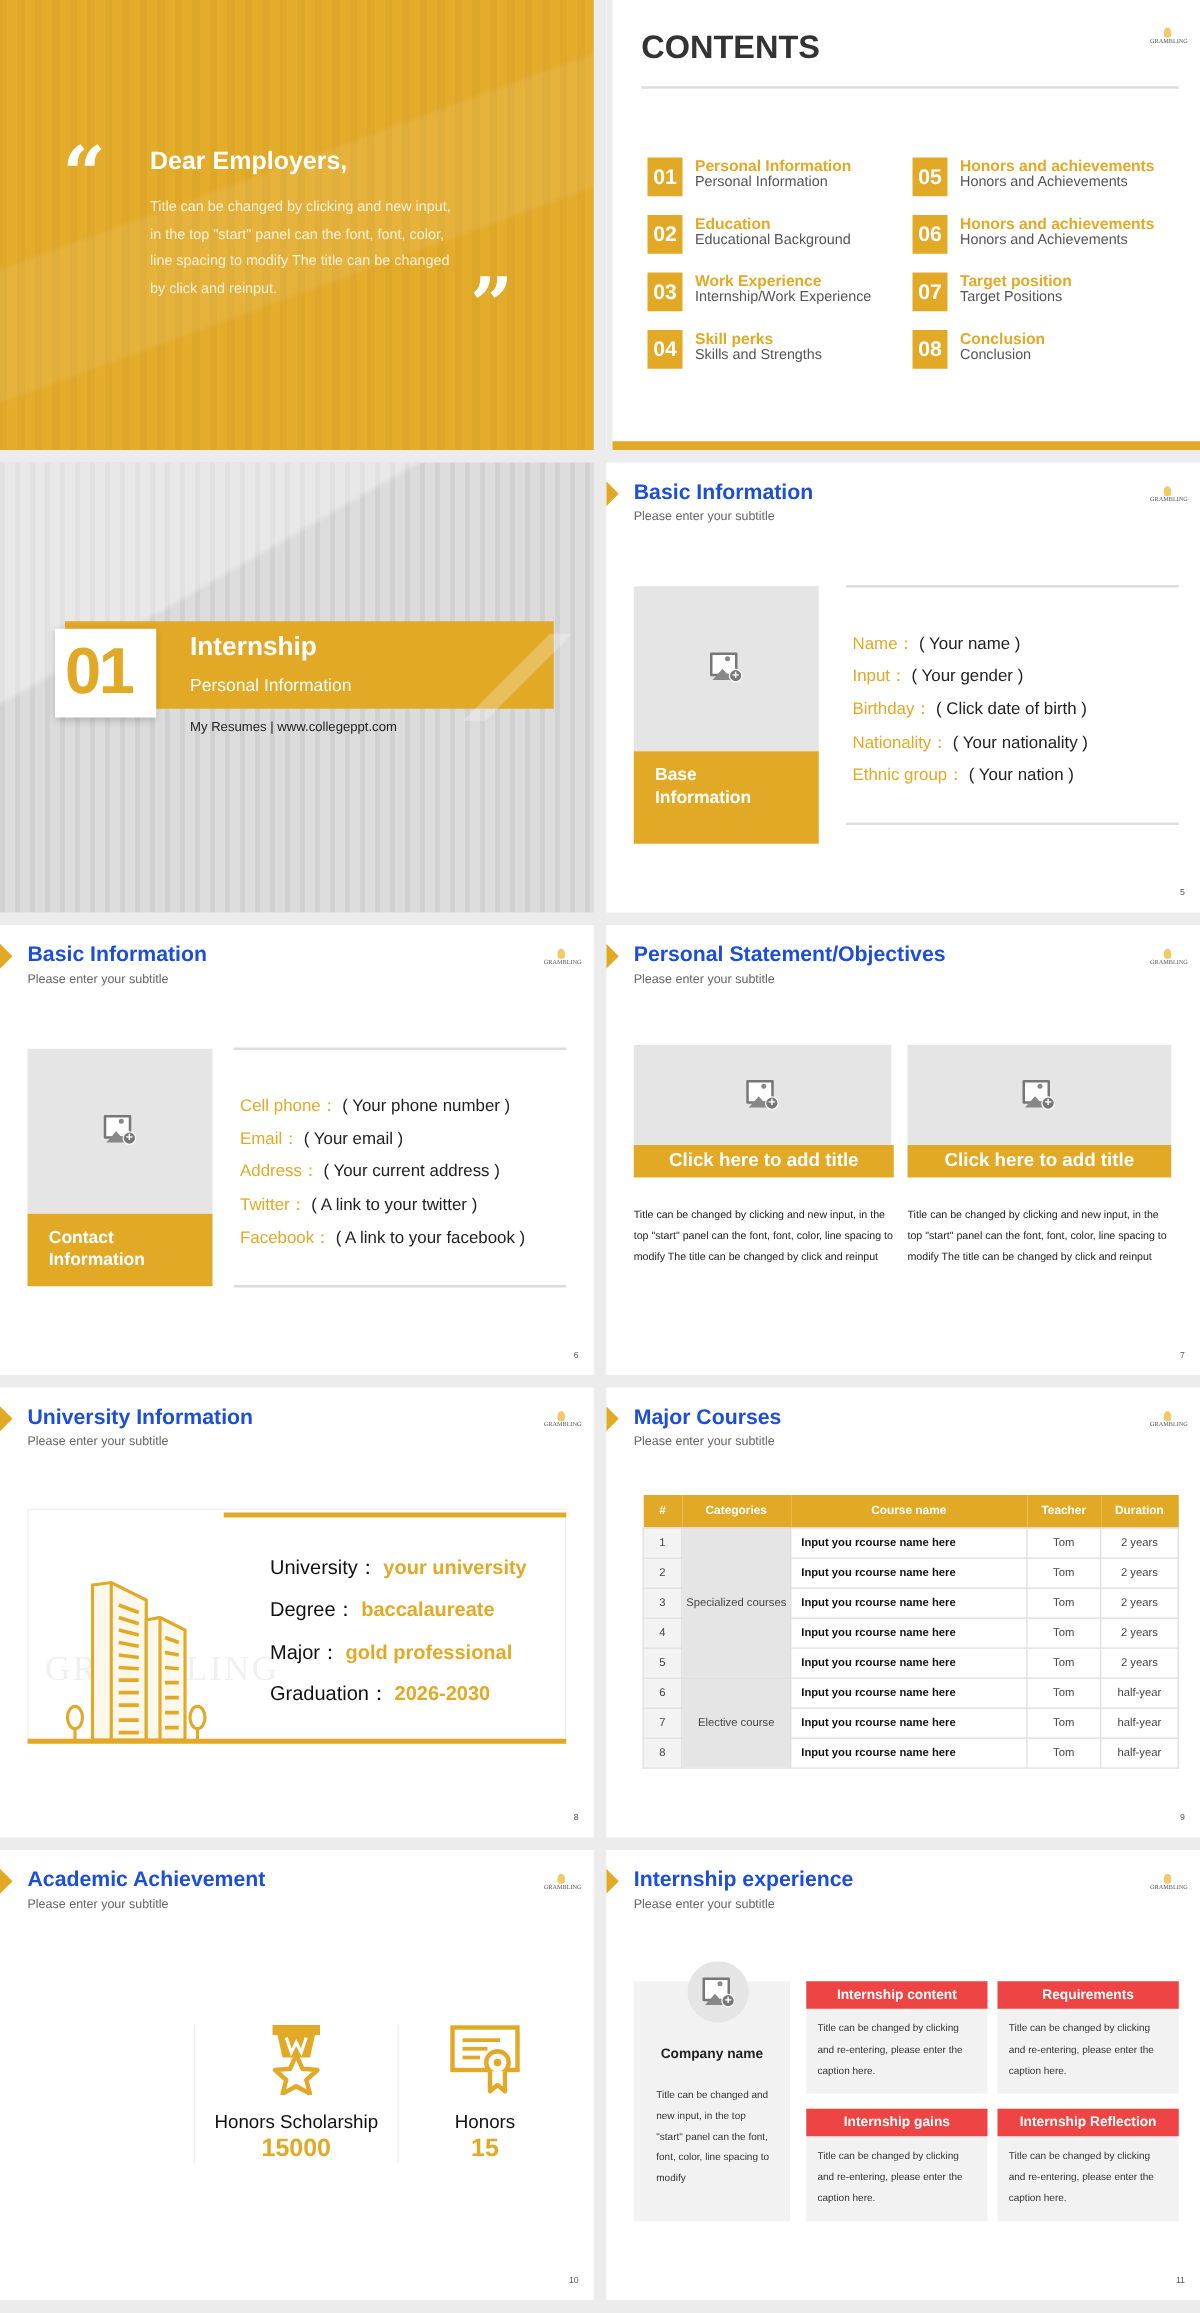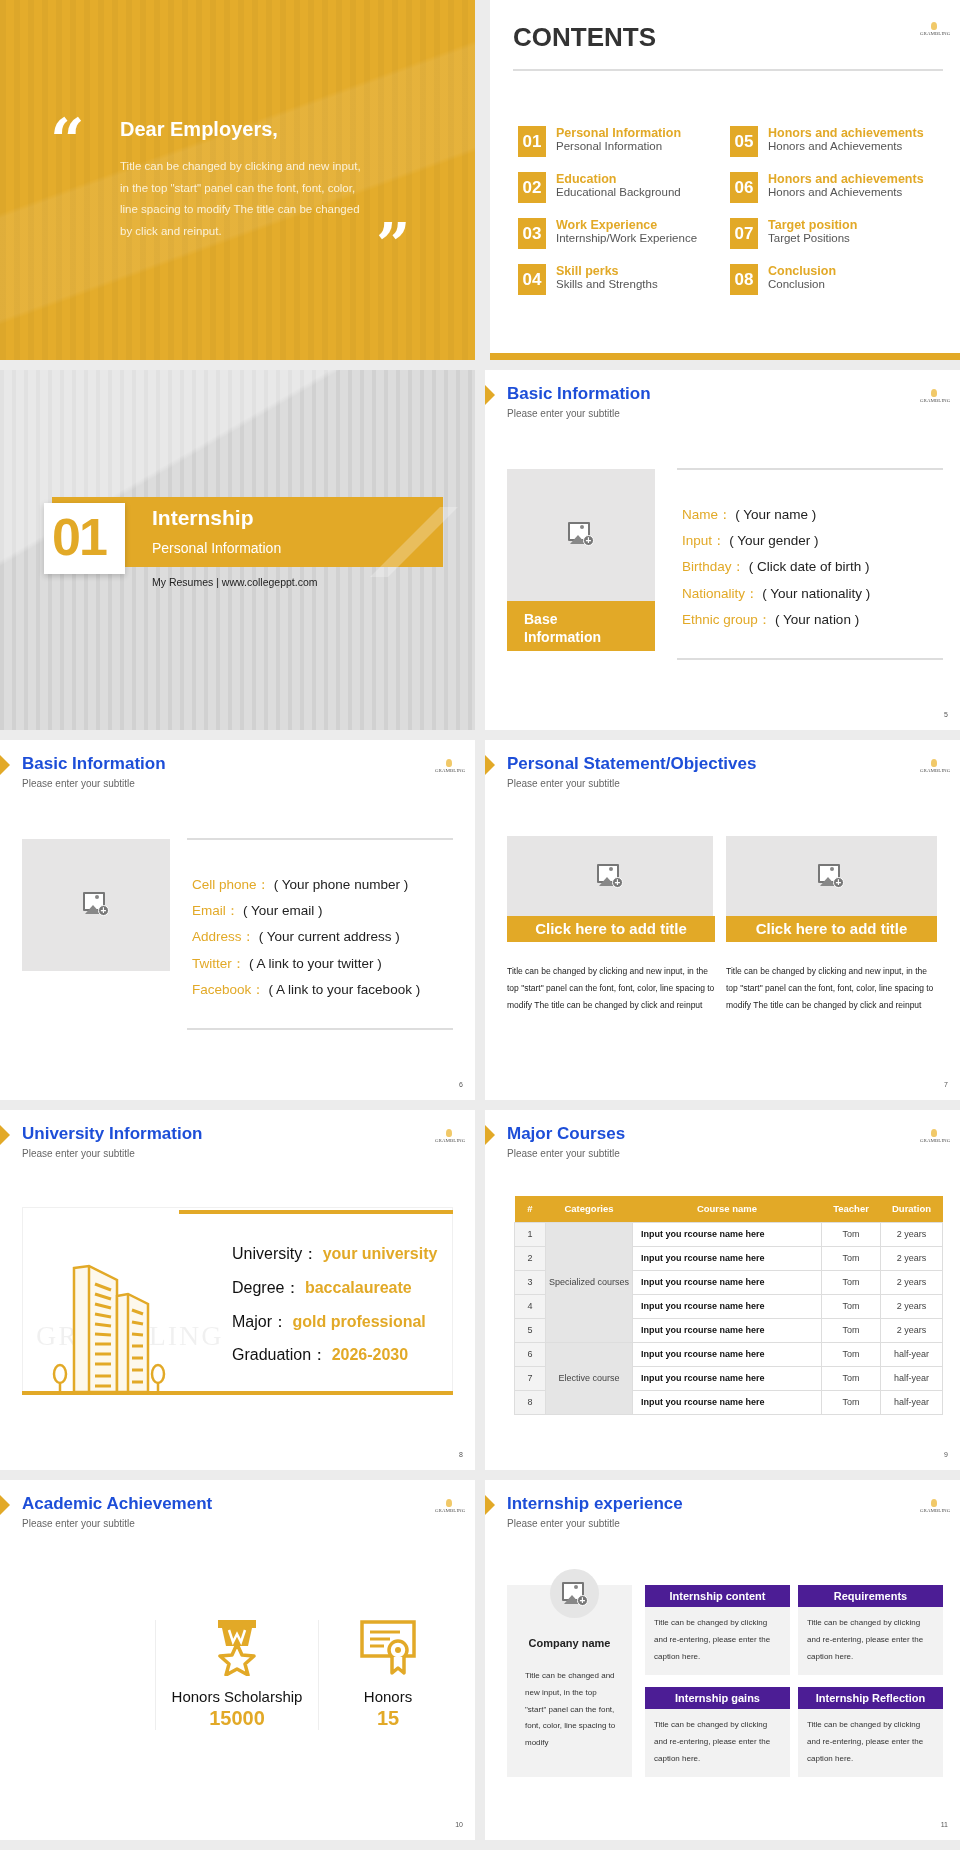--- a/index.html
+++ b/index.html
@@ -56,21 +56,21 @@
   .kv{position:absolute;font-size:13.5px;white-space:nowrap}
   .kv .k{color:#e2a927}
   .kv .v{color:#222}
   
   .addtitle{position:absolute;height:26px;background:#e2a927;color:#fff;font-weight:bold;font-size:15px;text-align:center;line-height:26px}
   .para{position:absolute;font-size:8.5px;line-height:17px;color:#222}
   
   .uni-card{position:absolute;left:22px;top:97px;width:431px;height:185px;background:#fff;border:1px solid #f0f0f0}
   .uni-topbar{position:absolute;left:179px;top:100px;width:274px;height:4px;background:#e2a927}
   .uni-botbar{position:absolute;left:22px;top:281px;width:431px;height:4px;background:#e2a927}
-  .uni-kv{position:absolute;left:232px;font-size:16px;white-space:nowrap;color:#111}
+  .uni-kv{position:absolute;left:216px;font-size:16px;white-space:nowrap;color:#111}
   .uni-kv .v{color:#e2a927;font-weight:bold}
   .watermark{position:absolute;left:36px;top:210px;font-family:"Liberation Serif",serif;font-size:28px;color:rgba(0,0,0,.06);letter-spacing:2px}
   
   table.courses{position:absolute;left:29px;top:86px;width:429px;border-collapse:collapse;font-size:9px}
   table.courses th{background:#e2a927;color:#fff;font-weight:bold;height:26px;font-size:9.5px}
   table.courses td{height:24px;border:1px solid #ddd;text-align:center;color:#444}
   table.courses td.num{background:#f3f3f3;width:31px}
   table.courses td.cat{background:#e5e5e5;width:87px}
   table.courses td.cname{text-align:left;padding-left:8px;font-weight:bold;color:#111;width:189px}
   table.courses td.teacher{width:59px}
@@ -78,21 +78,21 @@
   .ach{position:absolute;top:140px;width:160px;text-align:center}
   .ach .lbl{font-size:15px;color:#111;margin-top:8px}
   .ach .val{font-size:20px;font-weight:bold;color:#e2a927;margin-top:2px}
   .ach-div{position:absolute;top:140px;width:1px;height:110px;background:#eee}
   
   .company{position:absolute;left:22px;top:105px;width:125px;height:192px;background:#f2f2f2}
   .company-circle{position:absolute;left:65px;top:89px;width:49px;height:49px;border-radius:50%;background:#e5e5e5}
   .company .cname{position:absolute;left:0;width:100%;top:52px;text-align:center;font-weight:bold;font-size:11px;color:#222}
   .company .cdesc{position:absolute;left:18px;top:83px;width:95px;font-size:8px;line-height:16.8px;color:#333}
   .icard{position:absolute;width:145px;height:90px;background:#f2f2f2}
-  .icard .ih{height:22px;background:#4c1d95;color:#fff;font-weight:bold;font-size:11px;text-align:center;line-height:22px}
+  .icard .ih{height:22px;background:#ef4444;color:#fff;font-weight:bold;font-size:11px;text-align:center;line-height:22px}
   .icard .ib{padding:8px 9px 0 9px;font-size:8px;line-height:16.8px;color:#333}
 </style>
 </head>
 <body>
 
 <div class="slide c0 r0 s1">
   <div class="bgpattern"></div>
   <div class="qopen">“</div>
   <div class="title">Dear Employers,</div>
   <div class="body">Title can be changed by clicking and new input, in the top "start" panel can the font, font, color, line spacing to modify The title can be changed by click and reinput.</div>
@@ -172,21 +172,21 @@
       <div class="txt">GRAMBLING</div>
     </div>
   <div class="photo" style="left:22px;top:99px;width:148px;height:132px">
     <div class="pic-icon" style="left:61px;top:53px">
         <div class="frame"></div>
         <div class="mtn"></div>
         <div class="sun"></div>
         <div class="plus">+</div>
       </div>
   </div>
-  <div class="caption-box" style="left:22px;top:231px;width:148px;height:50px;font-size:14px;padding:9px 17px;line-height:18px">Base Information</div>
+  <div class="caption-box" style="left:22px;top:231px;width:148px;height:74px;font-size:14px;padding:9px 17px;line-height:18px">Base Information</div>
   <div class="hline" style="left:192px;top:98px;width:266px"></div>
   <div class="hline" style="left:192px;top:288px;width:266px"></div>
   <div class="kv" style="left:197px;top:136px"><span class="k">Name：</span> <span class="v">( Your name )</span></div>
   <div class="kv" style="left:197px;top:162px"><span class="k">Input：</span> <span class="v">( Your gender )</span></div>
   <div class="kv" style="left:197px;top:188px"><span class="k">Birthday：</span> <span class="v">( Click date of birth )</span></div>
   <div class="kv" style="left:197px;top:215px"><span class="k">Nationality：</span> <span class="v">( Your nationality )</span></div>
   <div class="kv" style="left:197px;top:241px"><span class="k">Ethnic group：</span> <span class="v">( Your nation )</span></div>
   <div class="pgnum">5</div>
 </div>
 
@@ -199,20 +199,21 @@
       <div class="txt">GRAMBLING</div>
     </div>
   <div class="photo" style="left:22px;top:99px;width:148px;height:132px">
     <div class="pic-icon" style="left:61px;top:53px">
         <div class="frame"></div>
         <div class="mtn"></div>
         <div class="sun"></div>
         <div class="plus">+</div>
       </div>
   </div>
+  <div class="caption-box" style="left:22px;top:231px;width:148px;height:58px;font-size:14px;padding:9px 17px;line-height:18px">Contact Information</div>
   <div class="hline" style="left:187px;top:98px;width:266px"></div>
   <div class="hline" style="left:187px;top:288px;width:266px"></div>
   <div class="kv" style="left:192px;top:136px"><span class="k">Cell phone：</span> <span class="v">( Your phone number )</span></div>
   <div class="kv" style="left:192px;top:162px"><span class="k">Email：</span> <span class="v">( Your email )</span></div>
   <div class="kv" style="left:192px;top:188px"><span class="k">Address：</span> <span class="v">( Your current address )</span></div>
   <div class="kv" style="left:192px;top:215px"><span class="k">Twitter：</span> <span class="v">( A link to your twitter )</span></div>
   <div class="kv" style="left:192px;top:241px"><span class="k">Facebook：</span> <span class="v">(  A link to your facebook )</span></div>
   <div class="pgnum">6</div>
 </div>
 

